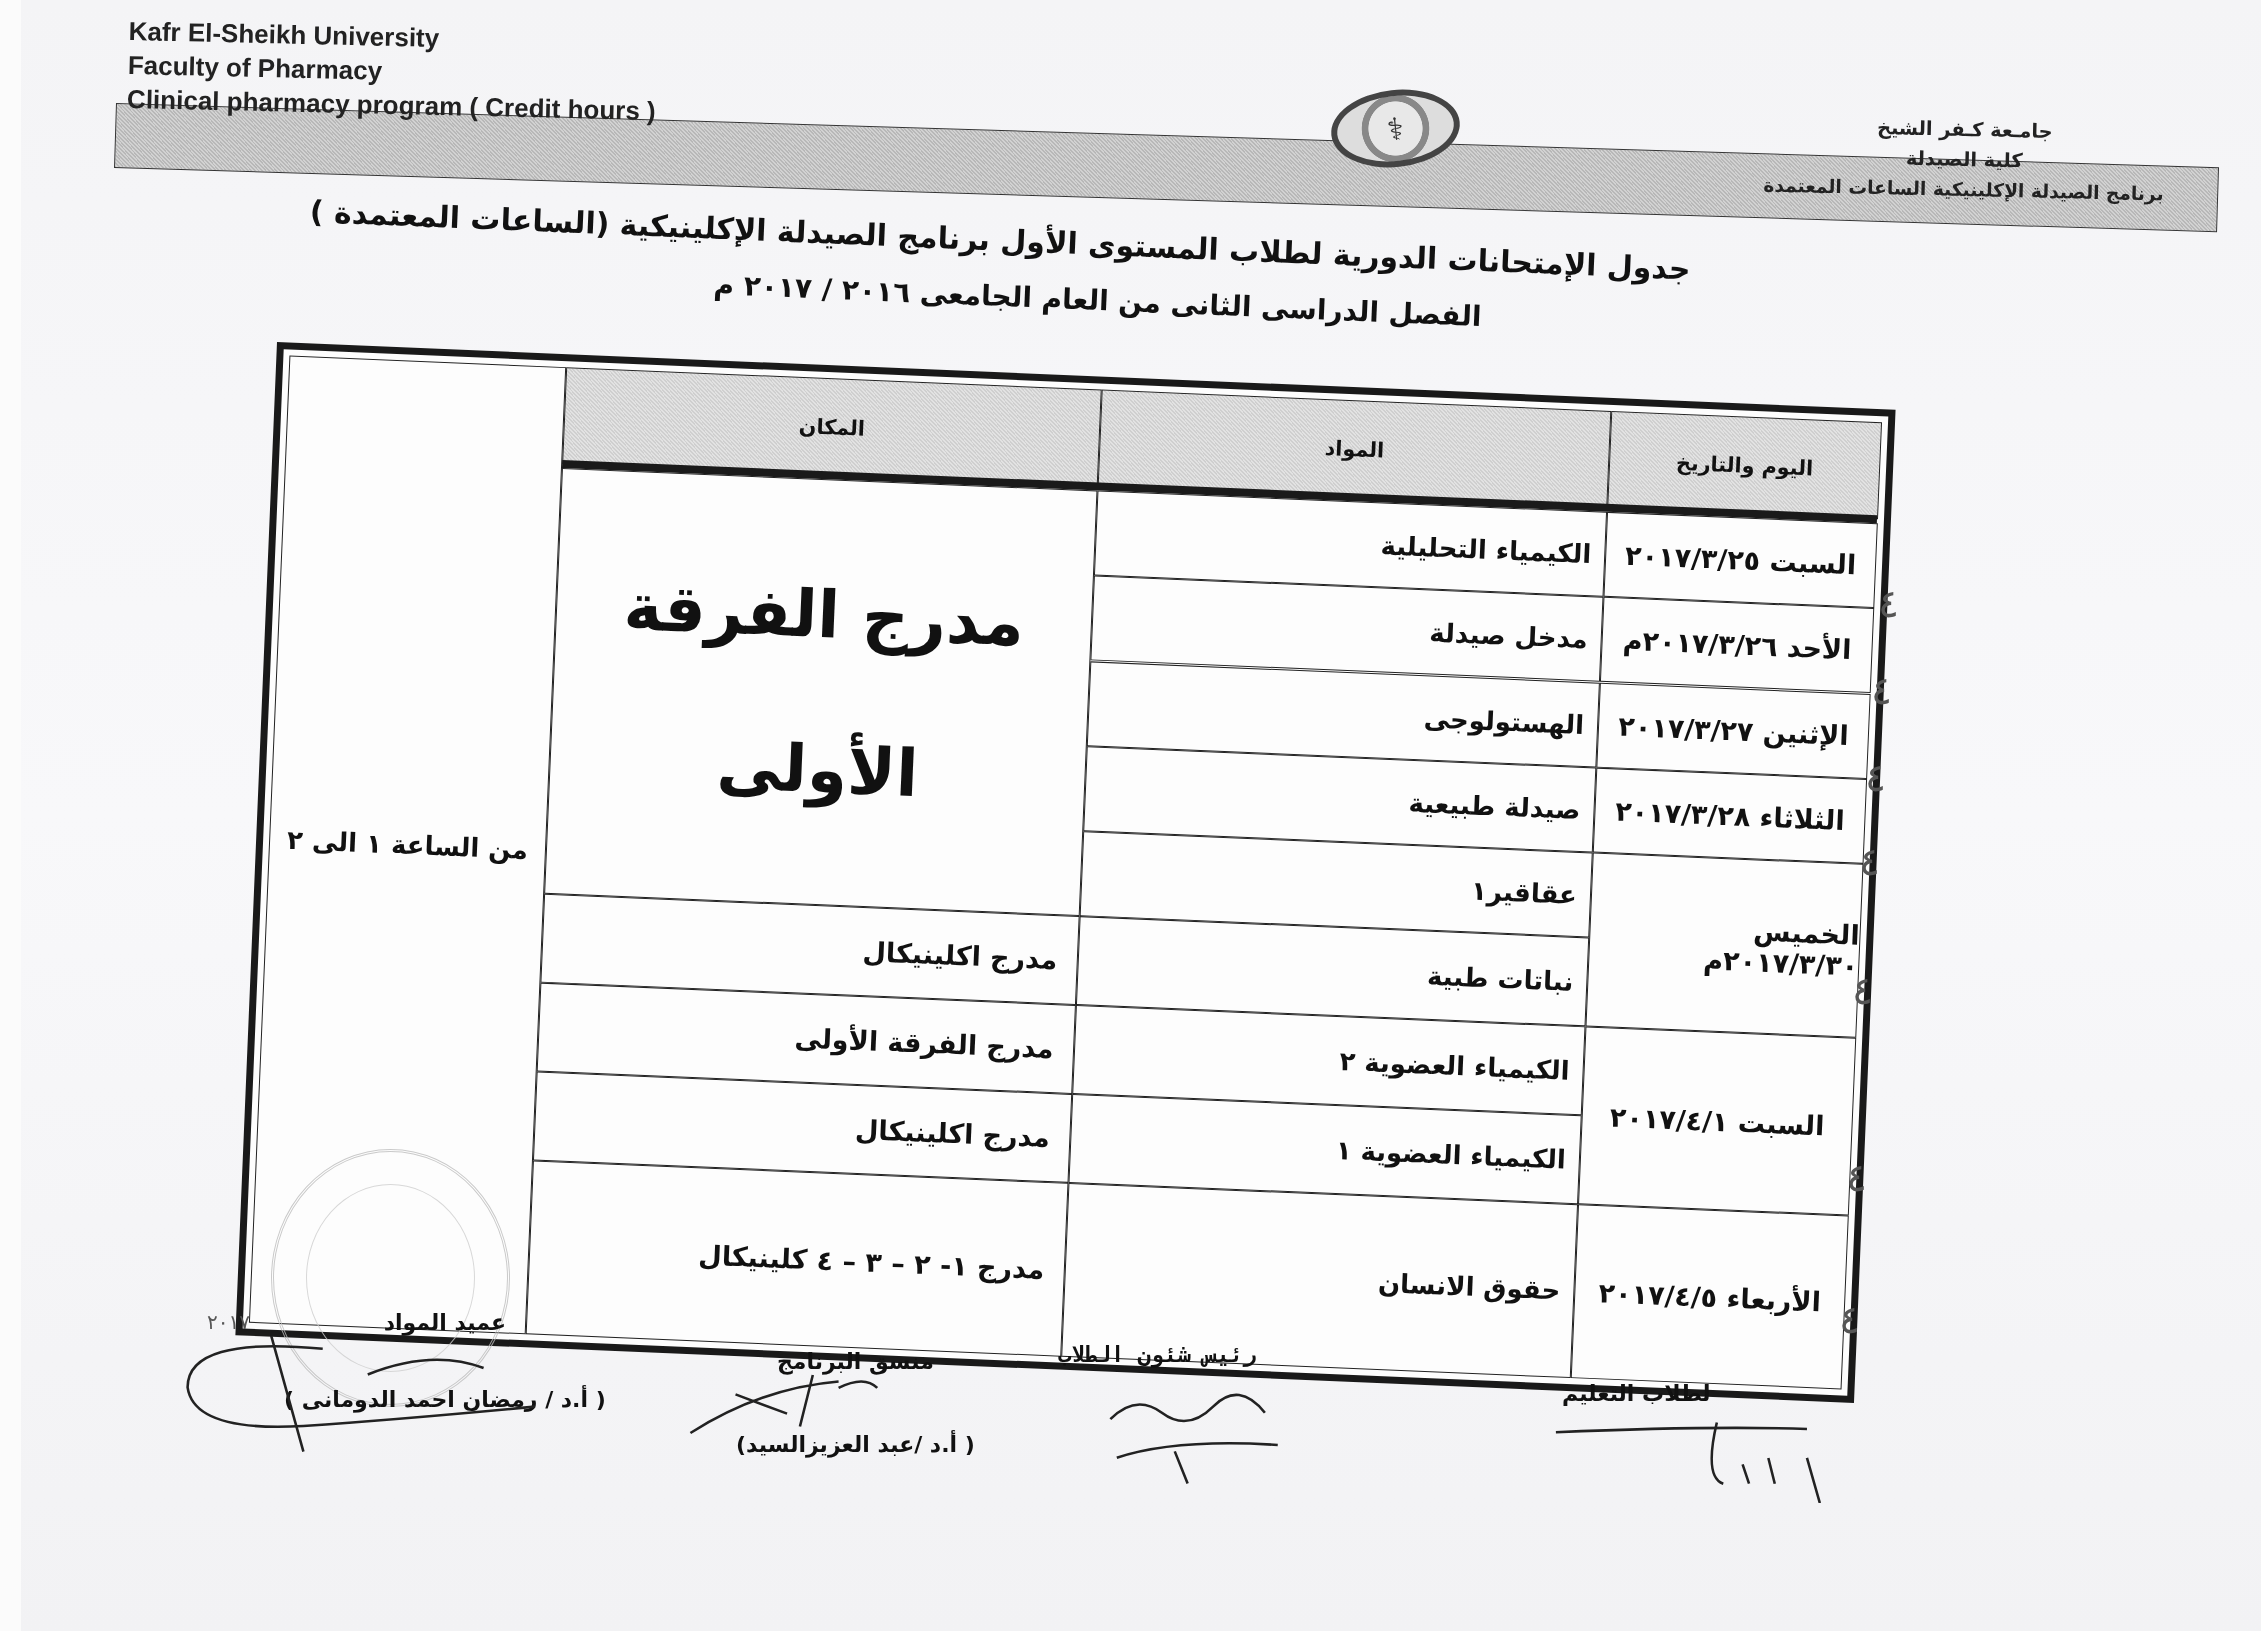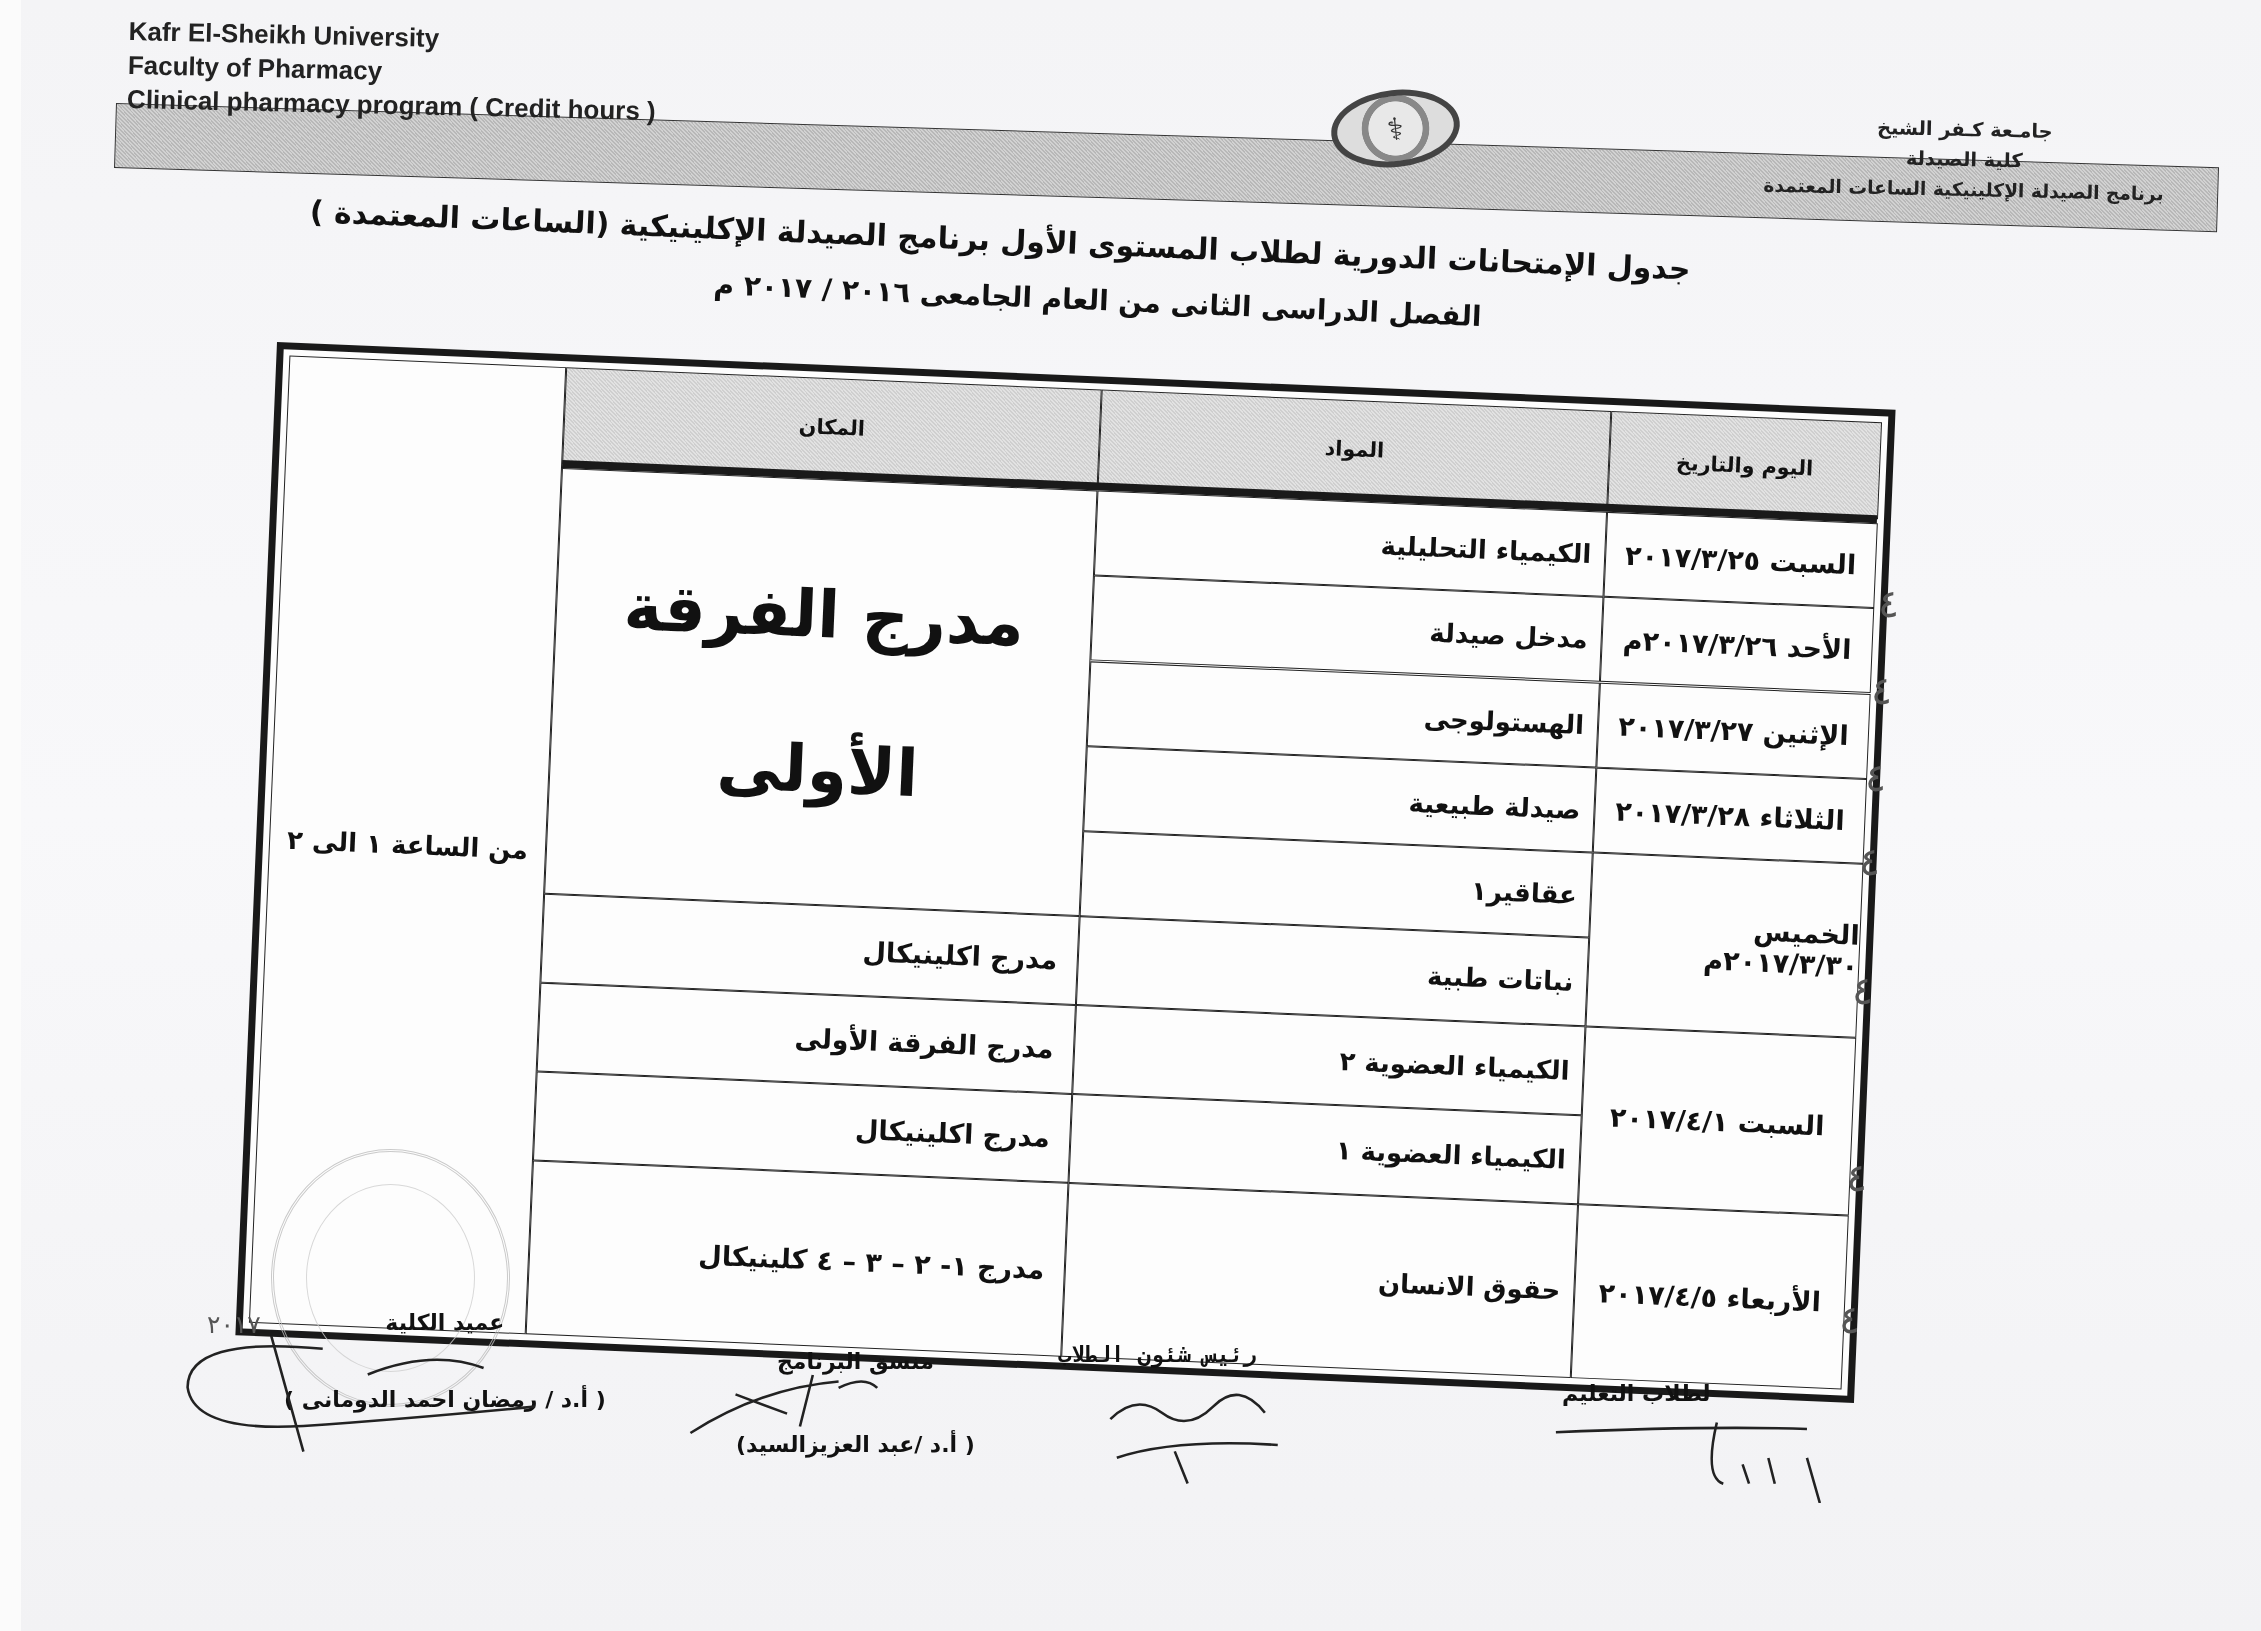--- a/index.html
+++ b/index.html
@@ -162,22 +162,22 @@
 
   <div class="sig" style="left:736px; top:1329px;margin-top:20px;">
     <div class="role">منسق البرنامج</div>
     <div class="name" style="margin-top:58px;">( أ.د /عبد العزيزالسيد)</div>
   </div>
   <svg class="scribble" style="left:684px; top:1362px;" width="219" height="84" viewBox="0 0 340 130">
     <path d="M10 110 Q120 40 240 30 M80 50 L160 80 M200 20 L180 100 M240 40 Q280 20 300 40" stroke="#222" stroke-width="4" fill="none"></path>
   </svg>
 
   <div class="sig" style="left:284px; top:1310px;">
-    <div class="role">عميد الكلية</div>
+    <div class="role">عميد المواد</div>
     <div class="name" style="margin-top:52px;">( أ.د / رمضان احمد الدومانى )</div>
   </div>
   <svg class="scribble" style="left:174px; top:1323px;" width="439" height="148" viewBox="0 0 680 230">
     <path d="M230 40 Q20 20 20 100 Q30 170 200 160 Q350 150 560 130" stroke="#222" stroke-width="4" fill="none"></path>
     <path d="M300 80 Q400 40 480 70 M150 20 L200 200" stroke="#222" stroke-width="4" fill="none"></path>
   </svg>
-  <div class="hand" style="left:207px; top:1310px; font-size:25px;">٢٠١٧</div>
+  <div class="hand" style="left:207px; top:1310px; font-size:20px;">٢٠١٧</div>
 </div>
 
 
 </body></html>

